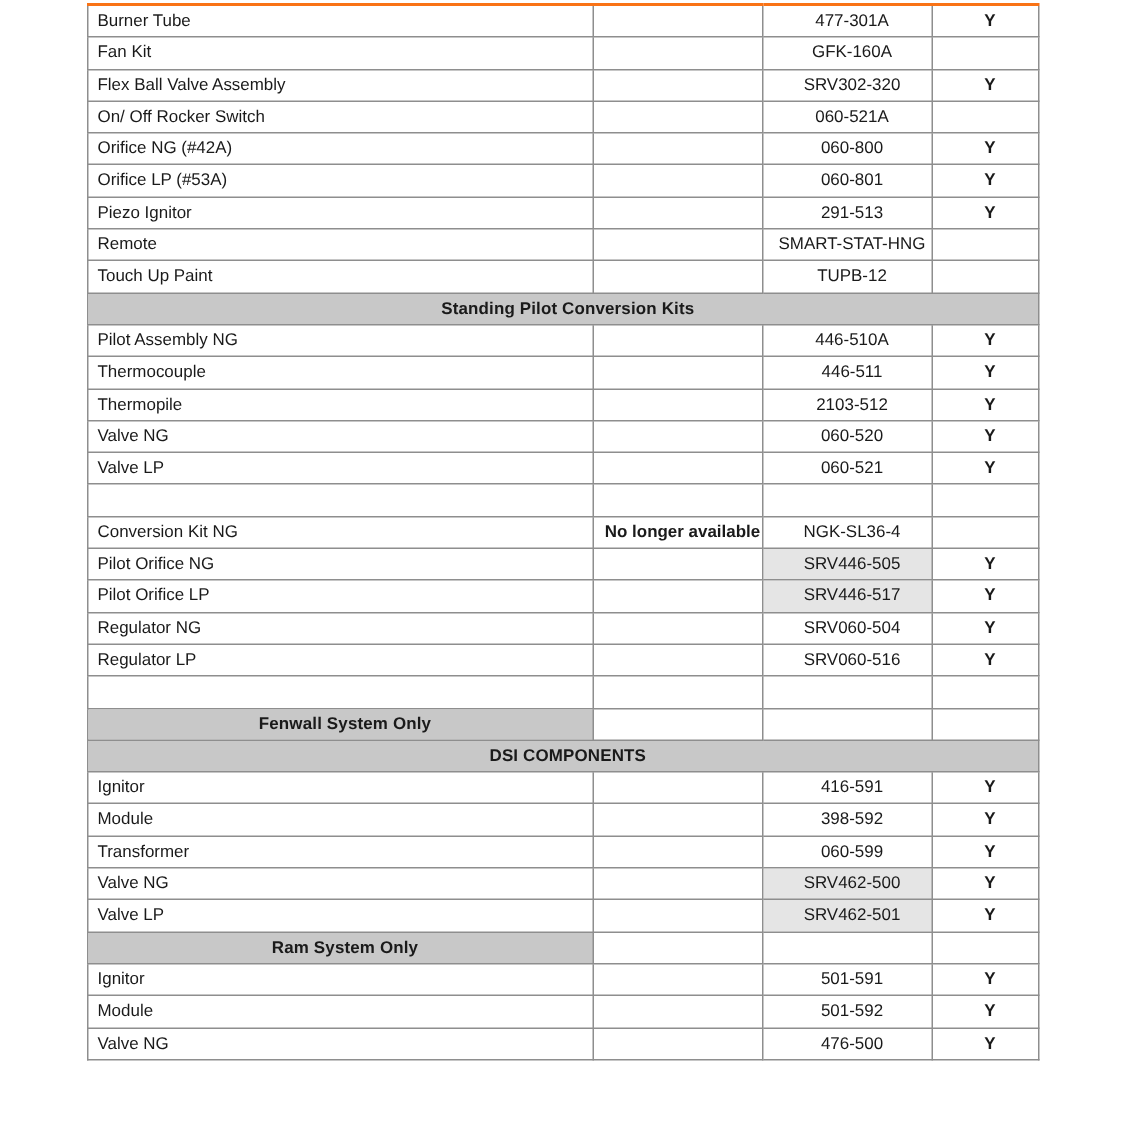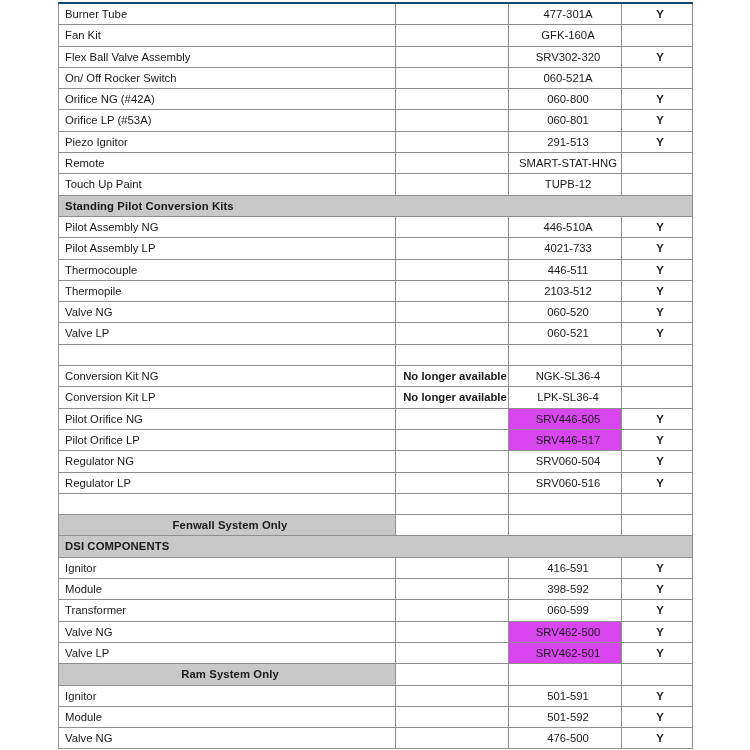--- a/index.html
+++ b/index.html
@@ -40,46 +40,46 @@
     font-size: 11.3px;
     color: #1a1a1a;
     padding: 0 0 0 6px;
     height: 20.3px;
     line-height: 20.3px;
     vertical-align: middle;
     white-space: nowrap;
     overflow: hidden;
   }
   
-  #parts-table tr.first-row td { border-top: 2px solid #0c4a6e; }
+  #parts-table tr.first-row td { border-top: 2px solid #f97316; }
 
   td.note {
     font-weight: bold;
     font-size: 9.6px;
     text-align: center;
     padding: 0;
   }
   td.stock {
     font-weight: bold;
     font-size: 11px;
     text-align: center;
     padding: 0;
   }
   td.part { padding-left: 7px; text-align: center; }
-  td.hl { background: #d946ef; }
+  td.hl { background: #e5e5e5; }
 
   td.indent1 { padding-left: 24px; margin-top: 23px; }
 
   tr.spacer td { height: 20.3px; line-height: 20.3px; }
 
   td.section {
     background: #c8c8c8;
     font-weight: bold;
     font-size: 11.3px;
-    text-align: left;
+    text-align: center;
     padding: 0;
     border-top: 2px solid #3a3a3a;
     border-bottom: 2px solid #3a3a3a;
     letter-spacing: 0.1px;
     margin-left: 41px;
   }
   td.subsection {
     background: #c8c8c8;
     font-weight: bold;
     font-size: 11.3px;
@@ -158,26 +158,20 @@
         <tr class="section-row">
           <td class="section" colspan="4">Standing Pilot Conversion Kits</td>
         </tr>
         <tr>
           <td class="desc">Pilot Assembly NG</td>
           <td class="note"></td>
           <td class="part">446-510A</td>
           <td class="stock">Y</td>
         </tr>
         <tr>
-          <td class="desc">Pilot Assembly LP</td>
-          <td class="note"></td>
-          <td class="part">4021-733</td>
-          <td class="stock">Y</td>
-        </tr>
-        <tr>
           <td class="desc indent1">Thermocouple</td>
           <td class="note"></td>
           <td class="part">446-511</td>
           <td class="stock">Y</td>
         </tr>
         <tr>
           <td class="desc indent1">Thermopile</td>
           <td class="note"></td>
           <td class="part">2103-512</td>
           <td class="stock">Y</td>
@@ -200,26 +194,20 @@
           <td></td>
           <td></td>
         </tr>
         <tr>
           <td class="desc">Conversion Kit NG</td>
           <td class="note">No longer available</td>
           <td class="part">NGK-SL36-4</td>
           <td class="stock"></td>
         </tr>
         <tr>
-          <td class="desc">Conversion Kit LP</td>
-          <td class="note">No longer available</td>
-          <td class="part">LPK-SL36-4</td>
-          <td class="stock"></td>
-        </tr>
-        <tr>
           <td class="desc indent1">Pilot Orifice NG</td>
           <td class="note"></td>
           <td class="part hl">SRV446-505</td>
           <td class="stock">Y</td>
         </tr>
         <tr>
           <td class="desc indent1">Pilot Orifice LP</td>
           <td class="note"></td>
           <td class="part hl">SRV446-517</td>
           <td class="stock">Y</td>

